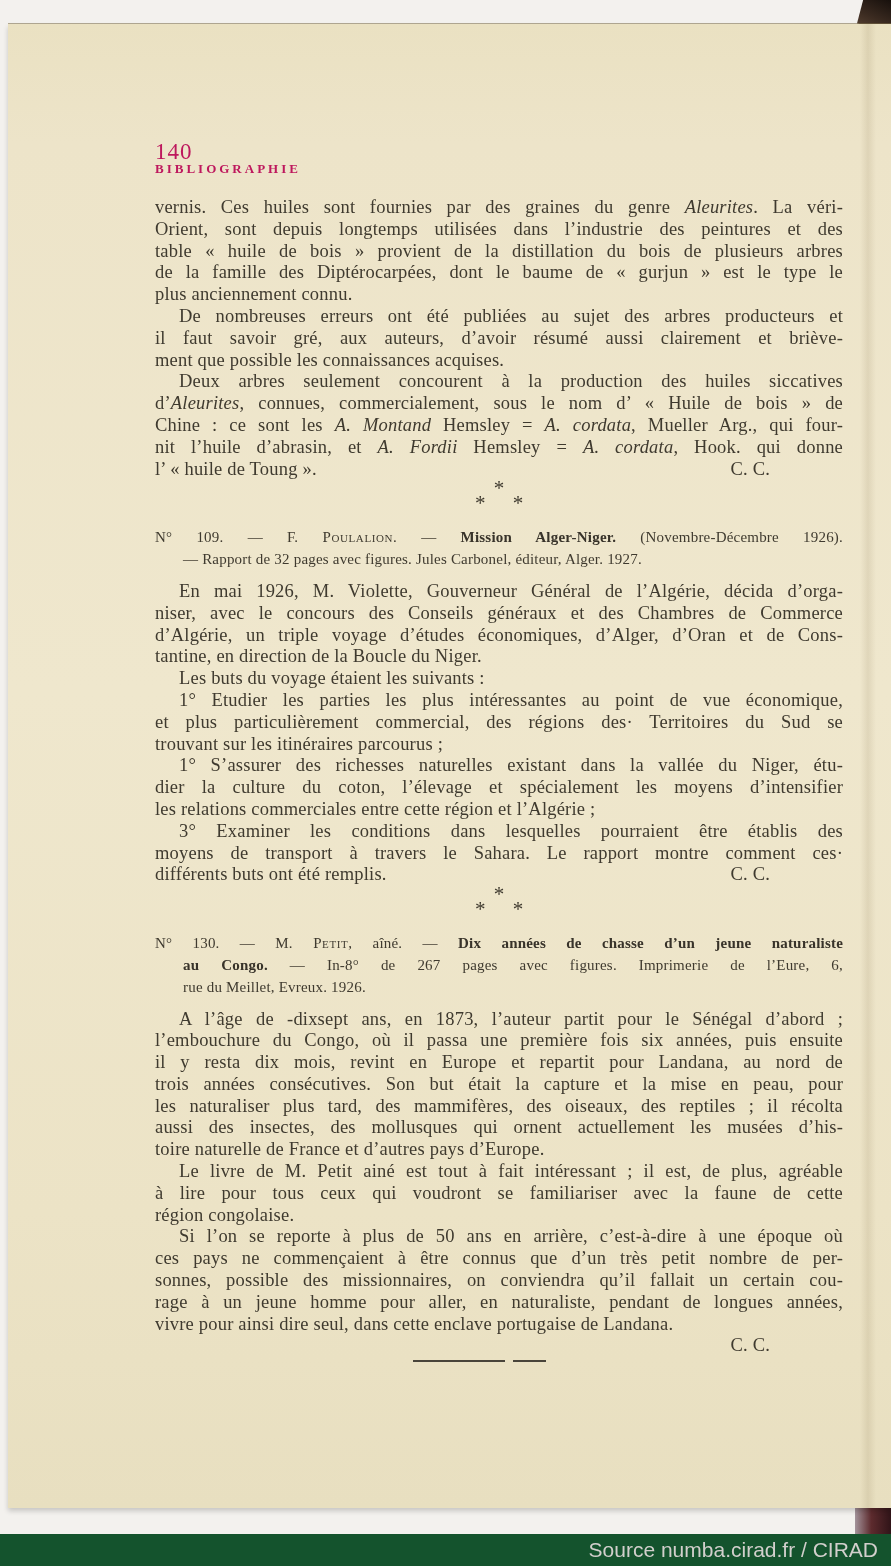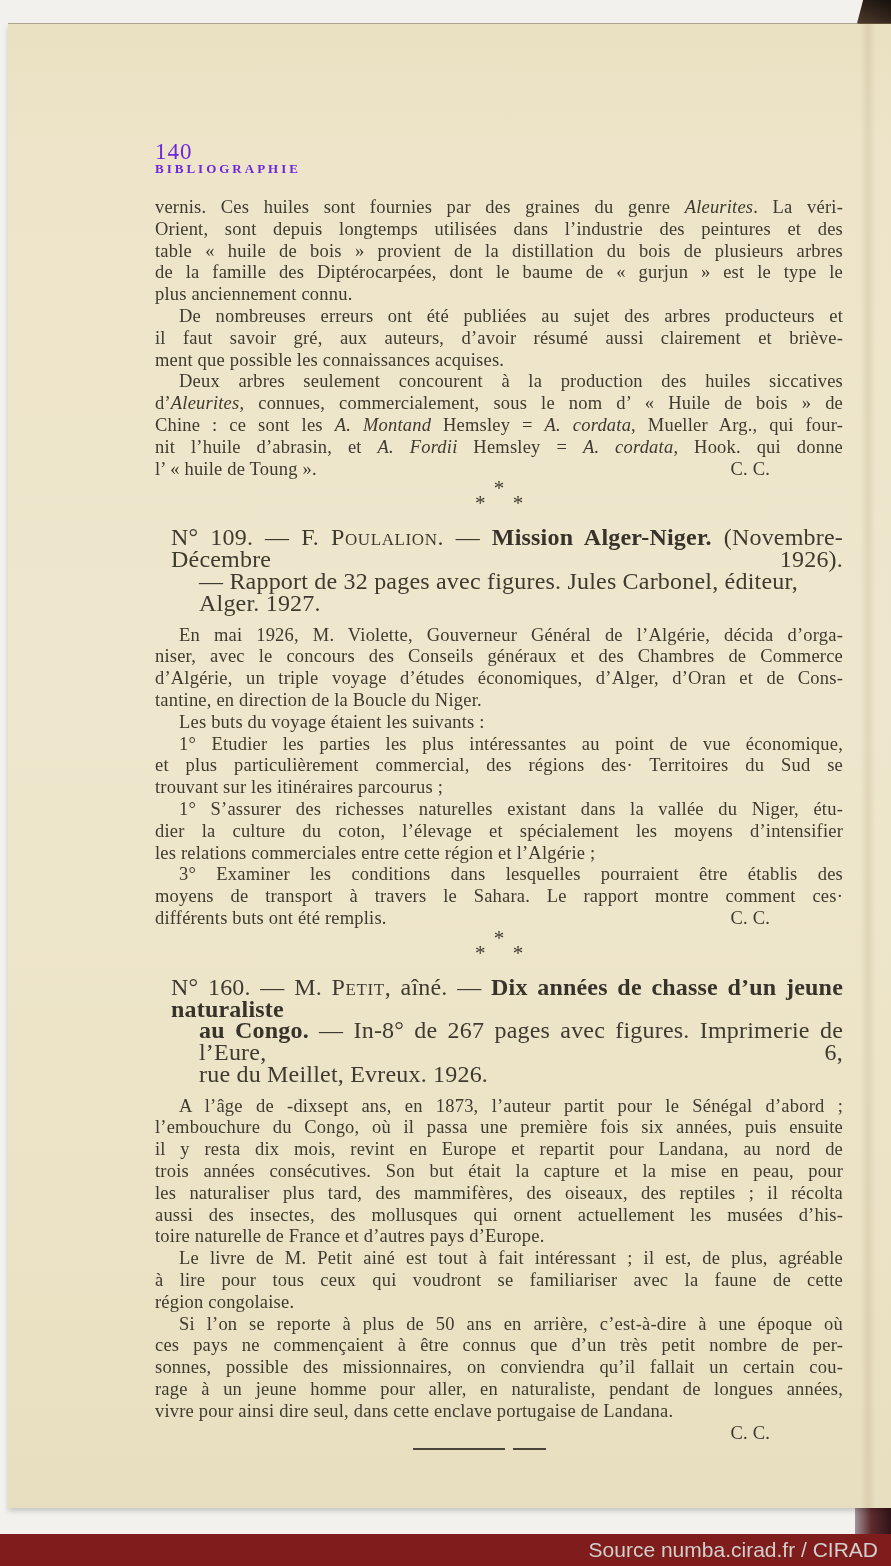--- a/index.html
+++ b/index.html
@@ -18,44 +18,44 @@
   .page{position:absolute;left:8px;top:24px;width:883px;height:1484px;
     background:linear-gradient(180deg,#eae1c2 0%,#ede4c9 8%,#efe7cd 45%,#ece3c6 80%,#e8dfc0 100%);
     box-shadow:0 -1px 0 rgba(120,105,70,.55), 0 3px 5px rgba(0,0,0,.18);}
   .page::after{ 
     content:"";position:absolute;top:0;left:852px;width:16px;height:100%;
     background:linear-gradient(90deg,transparent,rgba(130,110,70,.14) 50%,transparent);}
   .page-edge{position:absolute;left:0;top:0;width:27px;height:100%;
     background:
       repeating-linear-gradient(180deg,rgba(255,255,255,.06) 0 6px,rgba(100,80,45,.07) 6px 13px),
       linear-gradient(90deg,#b6a27a 0px,#cab794 3px,#c2ae87 6px,#d6c5a2 9px,#cbb archive 12px,#d9c9a6 14px,#d2c09b 18px,#dfd0af 22px,#e8dec0 26px,#ece3c6 27px);}
-  .header-row{position:absolute;left:155px;top:139px;width:688px;height:30px;color:#6d28d9;}
+  .header-row{position:absolute;left:155px;top:139px;width:688px;height:30px;color:#be185d;}
   .pgnum{position:absolute;left:0;top:0;font-size:23px;letter-spacing:1px;}
   .running-title{position:absolute;left:0;right:0;top:6px;text-align:left;
     font-size:13px;font-weight:bold;letter-spacing:3px;margin-top:16px;}
   .text-col{position:absolute;left:155px;top:197px;width:688px;
     font-size:18.5px;line-height:21.8px;color:#3f3a2f;letter-spacing:.2px;}
   .line{text-align:left;}
   .line.j{text-align:justify;text-align-last:justify;}
   .line.hang{padding-left:28px;}
   .para.ind-first .line:first-child{text-indent:24px;}
   .entry{margin:6px 0 10px;}
-  .entry .line{font-size:24px;margin-left:16px;}
+  .entry .line{font-size:15px;}
   .sep{text-align:center;height:32px;margin:1px 0 14px;color:#3f3a2f;}
   .sep-line{font-size:21px;line-height:15px;height:15px;}
   .sep-line.wide{letter-spacing:11px;padding-left:11px;}
   .it{font-style:italic;}
   .bd{font-weight:bold;color:#38332a;}
   .sc{font-variant:small-caps;letter-spacing:.6px;}
   .cc{float:right;margin-right:73px;}
   .sigline{height:22px;}
   .rule{margin:3px 0 0 258px;height:3px;}
   .rule .r1{display:inline-block;vertical-align:top;width:92px;height:2px;background:#49443a;}
   .rule .r2{display:inline-block;vertical-align:top;width:33px;height:2px;margin-left:8px;background:#49443a;}
-  .footer-bar{position:absolute;left:0;top:1534px;width:100%;height:32px;background:#7f1d1d;
+  .footer-bar{position:absolute;left:0;top:1534px;width:100%;height:32px;background:#14532d;
     display:flex;align-items:center;justify-content:flex-end;box-sizing:border-box;padding-right:13px;
     font-family:"Liberation Sans",sans-serif;font-size:21px;color:#d2cfcc;}
 </style>
 </head>
 <body>
 
 <div class="cover-tr"></div>
 <div class="cover-br"></div>
 
 <div class="page">
@@ -117,21 +117,21 @@
     <div class="para ind-first">
       <div class="line j"><span>3° Examiner les conditions dans lesquelles pourraient être établis des</span></div>
       <div class="line j"><span>moyens de transport à travers le Sahara. Le rapport montre comment ces·</span></div>
       <div class="line"><span class="cc">C. C.</span><span>différents buts ont été remplis.</span></div>
     </div>
     <div class="sep">
       <div class="sep-line">*</div>
       <div class="sep-line wide">* *</div>
     </div>
     <div class="entry">
-      <div class="line j"><span>N° 160. — M. </span><span class="sc">Petit</span><span>, aîné. — </span><span class="bd">Dix années de chasse d’un jeune naturaliste</span></div>
+      <div class="line j"><span>N° 130. — M. </span><span class="sc">Petit</span><span>, aîné. — </span><span class="bd">Dix années de chasse d’un jeune naturaliste</span></div>
       <div class="line j hang"><span class="bd">au Congo.</span><span> — In-8° de 267 pages avec figures. Imprimerie de l’Eure, 6,</span></div>
       <div class="line hang"><span>rue du Meillet, Evreux. 1926.</span></div>
     </div>
     <div class="para ind-first">
       <div class="line j"><span>A l’âge de -dixsept ans, en 1873, l’auteur partit pour le Sénégal d’abord ;</span></div>
       <div class="line j"><span>l’embouchure du Congo, où il passa une première fois six années, puis ensuite</span></div>
       <div class="line j"><span>il y resta dix mois, revint en Europe et repartit pour Landana, au nord de</span></div>
       <div class="line j"><span>trois années consécutives. Son but était la capture et la mise en peau, pour</span></div>
       <div class="line j"><span>les naturaliser plus tard, des mammifères, des oiseaux, des reptiles ; il récolta</span></div>
       <div class="line j"><span>aussi des insectes, des mollusques qui ornent actuellement les musées d’his-</span></div>

